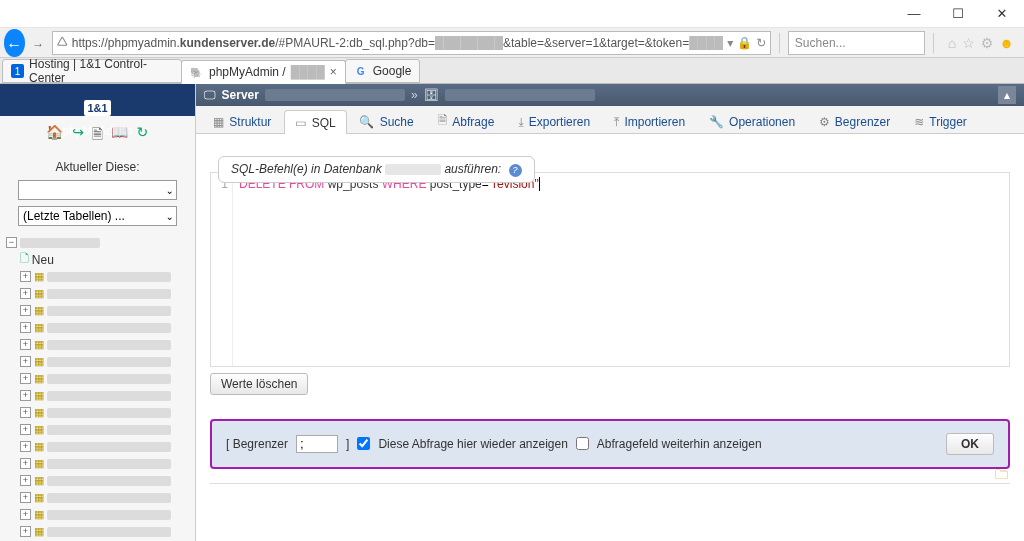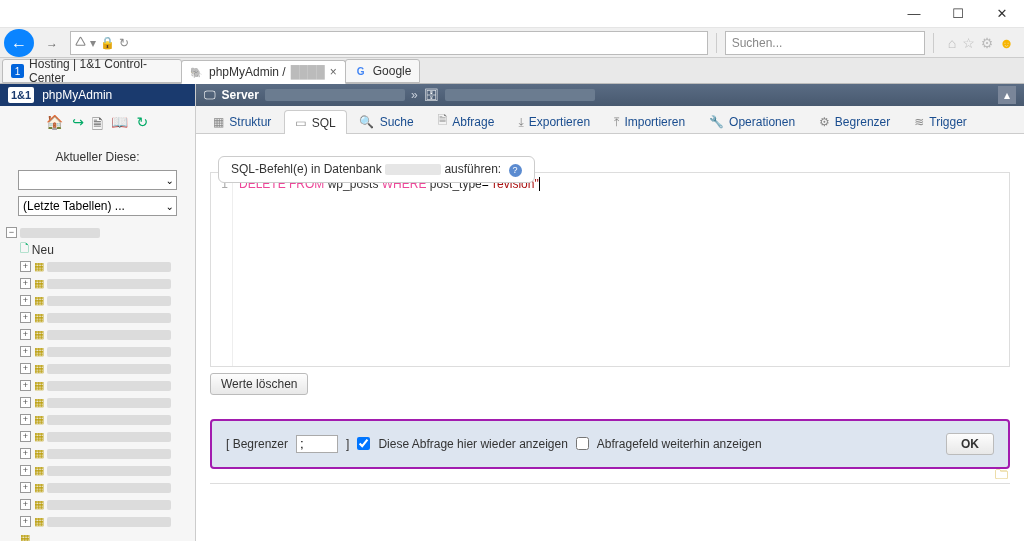--- a/index.html
+++ b/index.html
@@ -30,21 +30,21 @@
 .btab .fav-blue { background: #0064dc; color: #fff; }
 .btab .fav-pma { background: #fff; }
 .btab .closex { color: #666; }
 
 
 .main { display: flex; height: calc(541px - 28px - 30px - 26px); }
 .sidebar { width: 196px; background: #f6f6f6; border-right: 1px solid #ccc; display: flex; flex-direction: column; }
 .content { flex: 1; background: #fff; position: relative; }
 
 
-.pma-brand { background: #1a3a6e; color: #fff; height: 22px; display: flex; align-items: center; padding: 0 8px; gap: 8px; }
+.pma-brand { background: #1a3a6e; color: #fff; height: 22px; display: flex; align-items: center; padding: 16px 8px; gap: 8px; flex-direction: column; }
 .pma-brand .logo { background: #fff; color: #1a3a6e; font-weight: bold; font-size: 11px; padding: 2px 3px; border-radius: 2px; }
 .sb-icons { display: flex; justify-content: center; gap: 8px; padding: 8px 0; }
 .sb-icons span { font-size: 14px; color: #666; }
 .sb-icons .home { color: #d68a00; }
 .sb-icons .exit { color: #0a6; }
 .sb-icons .refresh { color: #0a6; }
 .sb-section-title { text-align: center; font-size: 12px; color: #333; padding: 4px; }
 .sb-select { margin: 2px 18px 4px; height: 20px; border: 1px solid #999; background: #fff; font-size: 12px; display: flex; align-items: center; justify-content: space-between; padding: 0 2px 0 4px; }
 .sb-select .caret { font-size: 10px; }
 
@@ -66,21 +66,21 @@
 .crumb .xbtn { margin-left: auto; width: 18px; height: 18px; background: #7a8699; display: flex; align-items: center; justify-content: center; font-size: 12px; }
 
 
 .pmatabs { height: 28px; background: #f3f3f3; border-bottom: 1px solid #ccc; display: flex; align-items: flex-end; padding-left: 6px; gap: 2px; }
 .pmatab { height: 24px; display: flex; align-items: center; gap: 5px; padding: 0 10px; border: 1px solid transparent; border-bottom: none; font-size: 12px; color: #1a4d8f; border-top-left-radius: 4px; border-top-right-radius: 4px; }
 .pmatab .ticon { font-size: 12px; color: #888; }
 .pmatab.active { background: #fff; border-color: #ccc; color: #333; position: relative; top: 1px; }
 
 
 .panel-wrap { padding: 12px 14px 8px; }
-.panel-head { display: inline-block; border: 1px solid #ccc; border-radius: 6px; padding: 5px 12px; font-size: 12px; color: #333; background: #fff; margin-left: 8px; position: relative; top: 10px; z-index: 2; }
+.panel-head { display: inline-block; border: 1px solid #ccc; border-radius: 6px; padding: 5px 12px; font-size: 12px; color: #333; background: #fff; margin-left: 8px; position: relative; top: 10px; z-index: 2; font-style: italic; }
 .panel-head .blurdb3 { display: inline-block; background: #e6e6e6; width: 56px; height: 11px; vertical-align: middle; border-radius: 2px; }
 .panel-head .qicon { display: inline-flex; background: #5b8bd0; color: #fff; width: 13px; height: 13px; border-radius: 50%; font-size: 9px; align-items: center; justify-content: center; margin-left: 4px; }
 
 
 .editor { border: 1px solid #ddd; background: #fff; height: 195px; display: flex; font-family: Consolas, monospace; font-size: 12px; margin-top: -1px; }
 .gutter { width: 22px; background: #fff; color: #aaa; text-align: right; padding: 4px 4px 0 0; border-right: 1px solid #eee; }
 .code { flex: 1; padding: 4px 6px 0; white-space: pre; }
 .kw { color: #ec4899; }
 .str { color: #a11; }
 .id { color: #333; }
@@ -107,20 +107,23 @@
   <div class="tbtn">—</div>
   <div class="tbtn">☐</div>
   <div class="tbtn close">✕</div>
 </div>
 
 <div class="navbar">
   <div class="navbtn back">←</div>
   <div class="navbtn">→</div>
   <div class="urlbar">
     <span class="lockish">🛆</span>
+    <span class="urltext">
+      <span>https://phpmyadmin.</span><b>kundenserver.de</b><span>/#PMAURL-2:db_sql.php?db=</span><span style="color:#bbb">████████</span><span>&amp;table=&amp;server=1&amp;target=&amp;token=</span><span style="color:#bbb">████</span>
+    </span>
     <span style="color:#888">▾</span>
     <span style="color:#888">🔒</span>
     <span style="color:#888">↻</span>
   </div>
   <div class="vsep"></div>
   <div class="searchbar">Suchen...</div>
   <div class="vsep"></div>
   <div class="ricons">
     <span>⌂</span>
     <span>☆</span>

